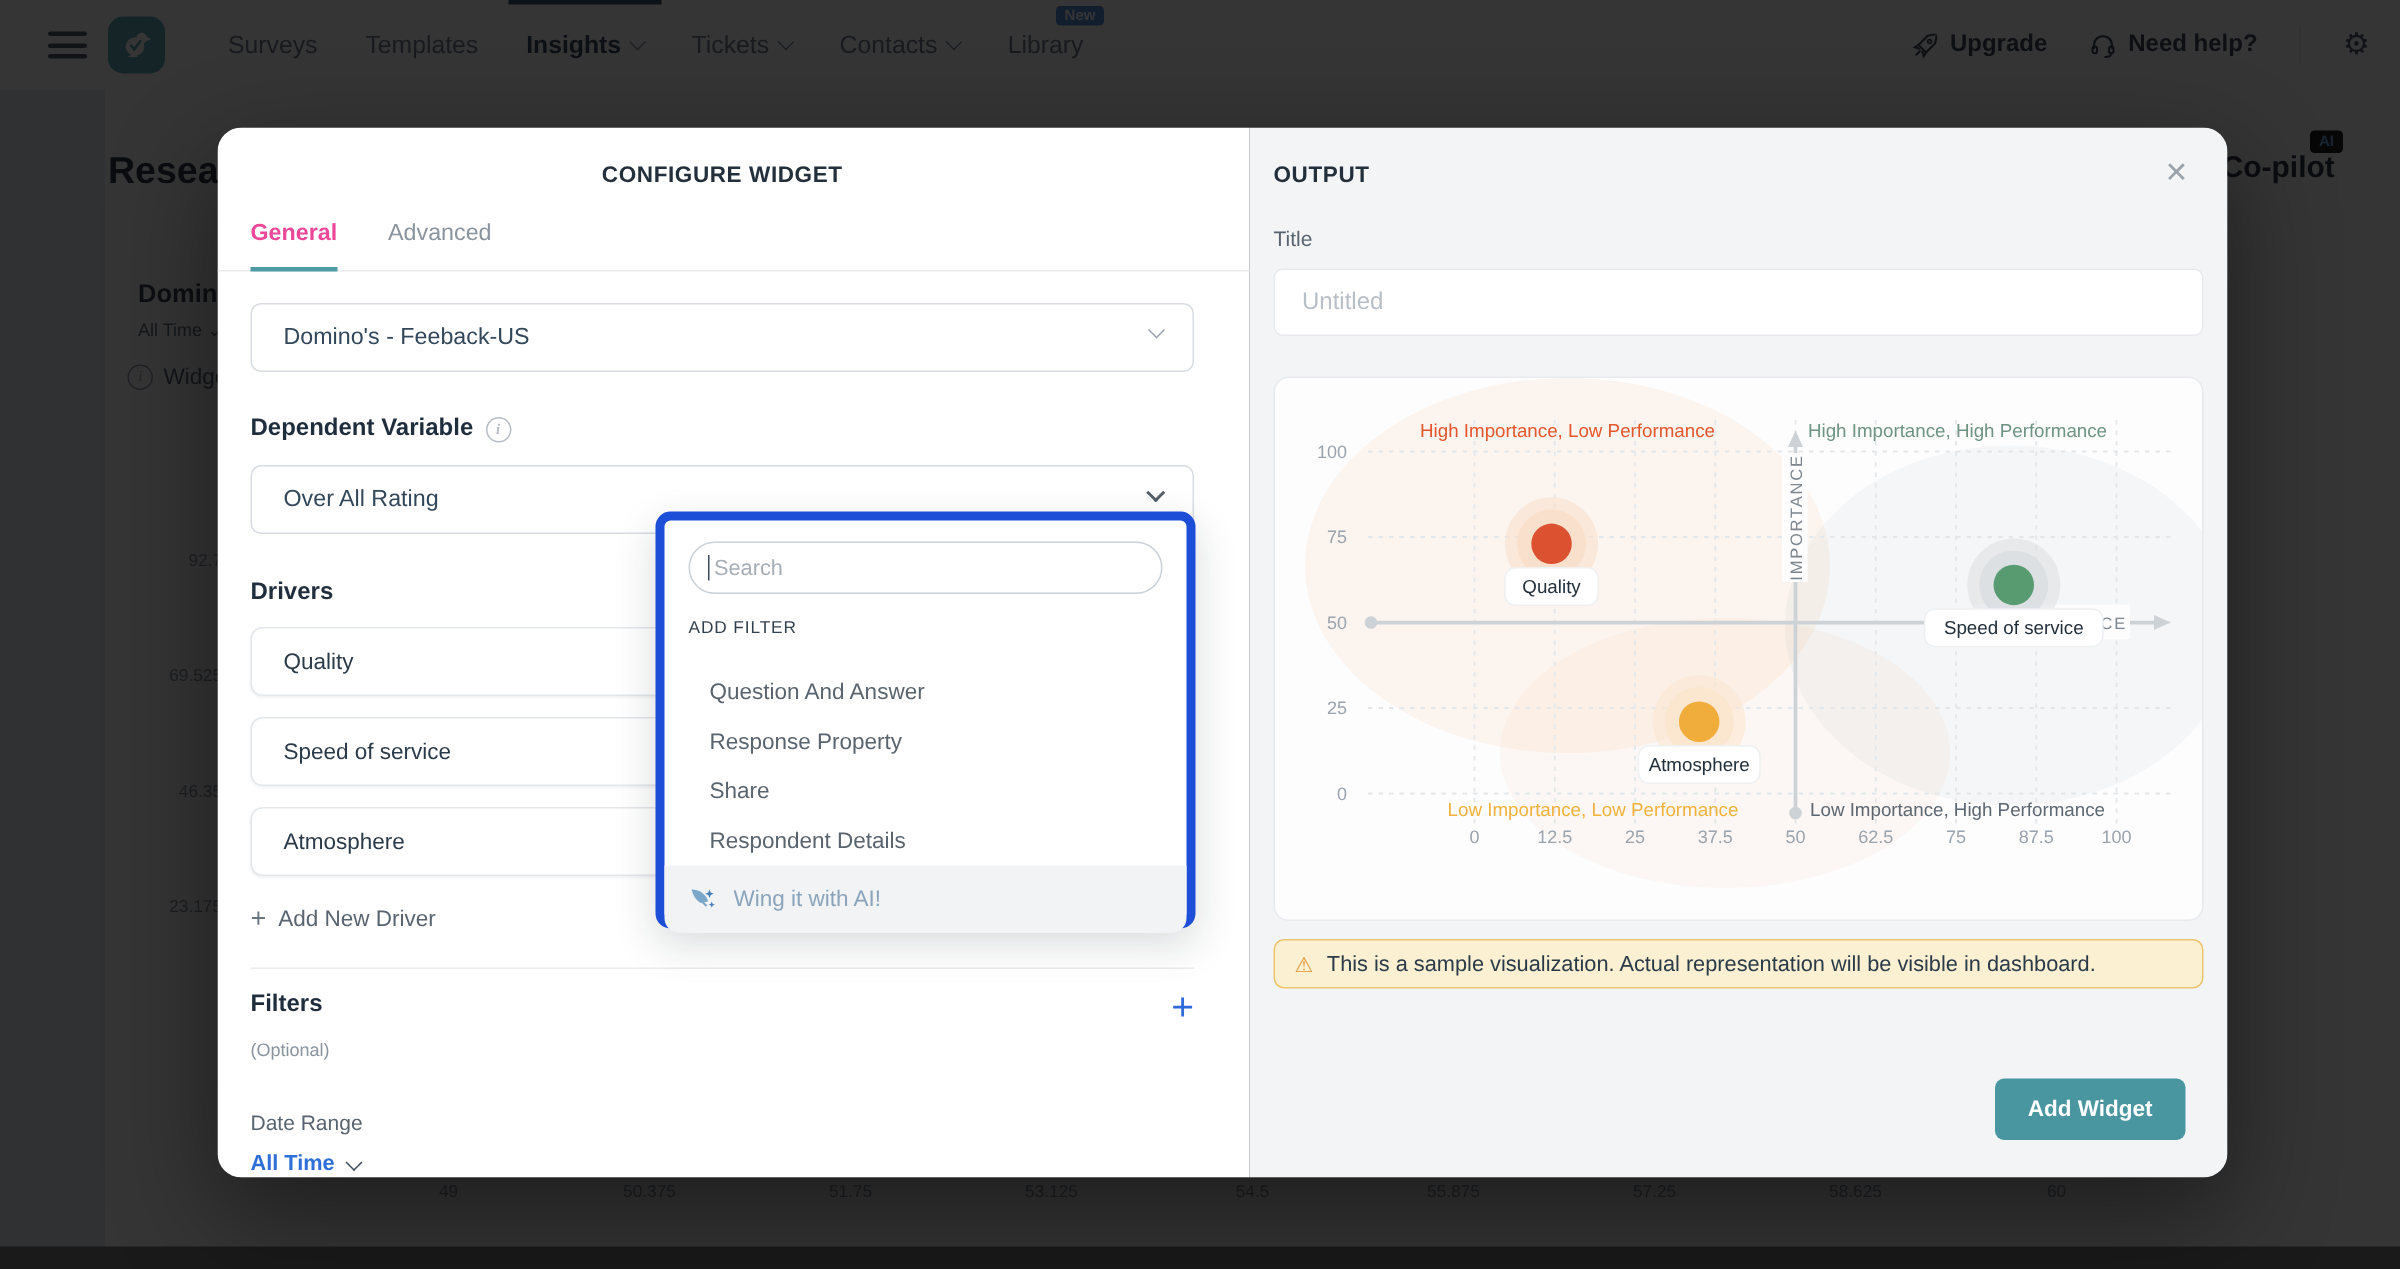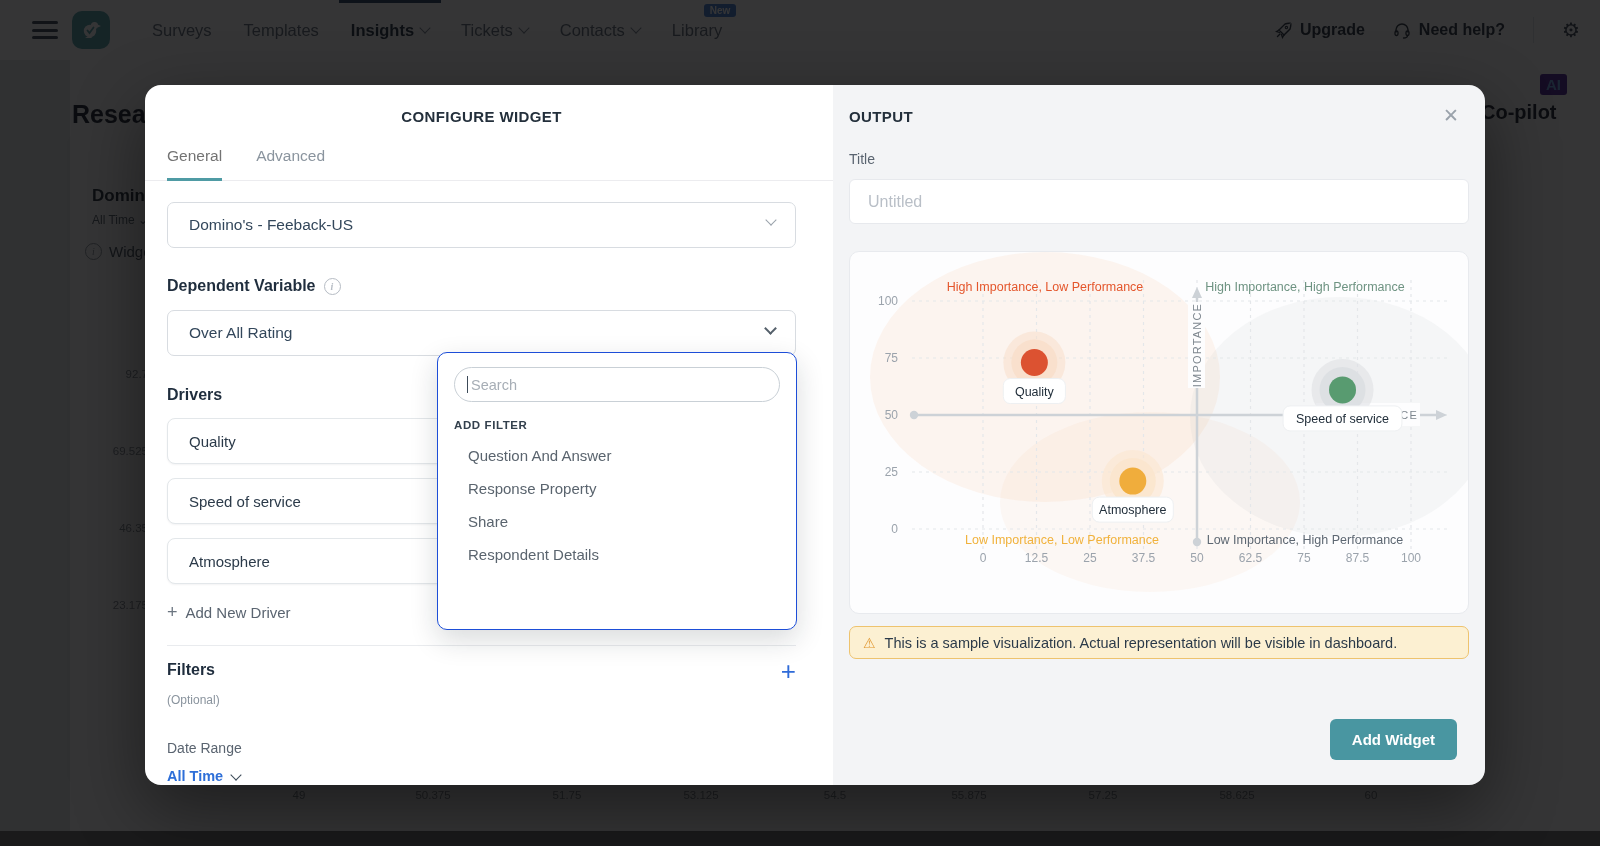--- a/index.html
+++ b/index.html
@@ -26,57 +26,57 @@
   .bg-leftstrip{position:absolute;left:0;top:60px;bottom:0;width:70px;background:#e4e6e9;}
   .bg-footer{position:absolute;left:0;bottom:0;right:0;height:15px;background:#6a6a6a;}
   .bg-title{position:absolute;left:72px;top:100px;font-size:25px;font-weight:bold;color:#16202c;}
   .bg-card-title{position:absolute;left:92px;top:186px;font-size:17px;font-weight:bold;color:#1d2935;}
   .bg-card-filter{position:absolute;left:92px;top:213px;font-size:12px;color:#51holder5d68;color:#515d68;}
   .bg-card-widget{position:absolute;left:85px;top:243px;font-size:15px;color:#44505c;display:flex;align-items:center;gap:7px;}
   .info-circ{display:inline-flex;align-items:center;justify-content:center;width:15px;height:15px;border-radius:50%;border:1.3px solid #8a939c;color:#8a939c;font-size:10px;font-style:italic;font-family:"Liberation Serif",serif;}
   .bg-ynum{position:absolute;left:58px;width:90px;text-align:right;font-size:11.5px;color:#7d858d;}
   .bg-xnum{position:absolute;top:789px;font-size:11.5px;color:#7d858d;transform:translateX(-50%);}
   .bg-copilot{position:absolute;left:1481px;top:101px;font-size:20px;font-weight:bold;color:#16202c;}
-  .bg-ai-badge{position:absolute;left:1540px;top:74px;background:#4c1d95;color:#6aa6e8;font-size:15px;font-weight:bold;padding:2px 6px;border-radius:3px;}
+  .bg-ai-badge{position:absolute;left:1540px;top:87px;background:#000000;color:#6aa6e8;font-size:10px;font-weight:bold;padding:2px 6px;border-radius:3px;}
 
   
   .dim{position:absolute;inset:0;background:rgba(8,9,10,0.82);z-index:5;}
 
   
   .modal{position:absolute;left:145px;top:85px;width:1340px;height:700px;z-index:10;border-radius:16px;display:flex;overflow:hidden;box-shadow:0 24px 70px rgba(0,0,0,.45);}
   .pane-left{position:relative;width:688px;background:#fff;box-sizing:border-box;padding:23px 37px 0 22px;}
   .pane-right{position:relative;width:652px;background:#f3f4f6;box-sizing:border-box;padding:23px 16px 0 16px;}
 
   .modal-title{font-size:15px;font-weight:bold;letter-spacing:.4px;color:#232f3b;text-align:center;}
   .tabs{display:flex;gap:34px;margin:22px -37px 0 -22px;padding:0 37px 0 22px;border-bottom:1px solid #ececef;}
   .tab{font-size:15.5px;color:#8a949e;padding-bottom:13px;cursor:pointer;}
-  .tab.active{color:#737373;font-weight:normal;border-bottom:3px solid #4f9ba4;margin-bottom:-1px;}
+  .tab.active{color:#ec4899;font-weight:bold;border-bottom:3px solid #4f9ba4;margin-bottom:-1px;}
 
   .select{position:relative;height:44px;border:1px solid #d8dce1;border-radius:7px;background:#fff;display:flex;align-items:center;padding:0 40px 0 21px;font-size:15.5px;color:#33475b;cursor:pointer;margin-top:21px;}
   .select .chev{position:absolute;right:20px;top:17px;border-color:#9aa2ab;}
   .sec-label{margin-top:28px;font-size:16px;font-weight:bold;color:#1f2d3d;display:flex;align-items:center;gap:8px;}
   .driver{height:44px;border:1px solid #e3e7ea;border-radius:8px;background:#fff;display:flex;align-items:center;padding:0 21px;font-size:15px;color:#2b3a49;margin-top:14px;box-shadow:0 1px 2px rgba(16,24,40,.05);cursor:pointer;}
   .add-driver{margin-top:18px;font-size:15px;color:#5a6470;cursor:pointer;display:inline-flex;align-items:center;gap:8px;}
   .add-driver .plus{font-size:18px;color:#6b7580;}
   .lp-divider{margin-top:22px;border-top:1px solid #e9ebee;}
   .filters-row{display:flex;align-items:flex-start;justify-content:space-between;margin-top:15px;}
   .filters-label{font-size:16px;font-weight:bold;color:#1f2d3d;}
   .filters-opt{font-size:12px;color:#8a949e;margin-top:14px;}
   .plus-btn{font-size:26px;font-weight:300;color:#2f6bd8;cursor:pointer;line-height:20px;}
   .daterange-label{margin-top:33px;font-size:14px;color:#5a6470;}
   .alltime{margin-top:12px;display:inline-flex;align-items:center;gap:9px;font-size:14.5px;font-weight:bold;color:#2e6fd8;cursor:pointer;}
   .alltime .chev{border-color:#3c4a58;margin-top:-2px;}
 
   
-  .dropdown{position:absolute;left:292px;top:267px;width:360px;height:278px;background:#fff;border:1px solid #1d4ed8;border-radius:10px;box-shadow:0 10px 28px rgba(20,30,40,.16);z-index:3;display:flex;flex-direction:column;box-sizing:border-box;}
+  .dropdown{position:absolute;left:292px;top:256px;width:360px;height:278px;background:#fff;border:6px solid #1d4ed8;border-radius:10px;box-shadow:0 10px 28px rgba(20,30,40,.16);z-index:3;display:flex;flex-direction:column;box-sizing:border-box;}
   .dd-search-wrap{position:relative;margin:14px 16px 0 16px;}
   .dd-search{width:100%;box-sizing:border-box;height:35px;border:1px solid #c9d0d6;border-radius:18px;padding:0 16px;font-size:14.5px;color:#33475b;outline:none;font-family:inherit;}
   .dd-search::placeholder{color:#a7aeb6;}
   .dd-caret{position:absolute;left:13px;top:9px;width:1px;height:17px;background:#3c4a58;}
-  .dd-sec{margin:17px 16px 4px 16px;font-size:11.5px;font-weight:bold;letter-spacing:.6px;color:#33404d;}
+  .dd-sec{margin:17px 16px 16px 16px;font-size:11.5px;font-weight:normal;letter-spacing:.6px;color:#33404d;}
   .dd-list{margin:4px 0 0 0;}
   .dd-item{padding:8px 16px;font-size:15px;color:#5a646e;cursor:pointer;margin-left:14px;}
   .dd-ai{margin-top:auto;background:#f1f3f5;border-radius:0 0 10px 10px;display:flex;align-items:center;gap:11px;padding:13px 16px;cursor:pointer;}
   .dd-ai-text{font-size:15px;color:#8ba4bc;}
 
   
   .out-head{display:flex;align-items:flex-start;justify-content:space-between;gap:33px;}
   .out-title{font-size:15px;font-weight:bold;letter-spacing:.4px;color:#232f3b;}
   .close-x{font-size:19px;color:#9aa2ab;cursor:pointer;line-height:16px;margin-right:10px;}
   .title-label{margin-top:26px;font-size:14px;color:#5a6470;}
@@ -254,20 +254,29 @@
           <input class="dd-search" placeholder="Search" style="">
           <div class="dd-caret"></div>
         </div>
         <div class="dd-sec">ADD FILTER</div>
         <div class="dd-list" id="dd-list">
             <div class="dd-item">Question And Answer</div>
             <div class="dd-item">Response Property</div>
             <div class="dd-item">Share</div>
             <div class="dd-item">Respondent Details</div>
           </div>
+        <div class="dd-ai">
+          <svg width="19" height="19" viewBox="0 0 19 19">
+            <path d="M2 3 C7 3 12 6 13 11 L8 12 C5 10 3 7 2 3 Z" fill="#7ba7c9"></path>
+            <path d="M6 8 L12 14" stroke="#7ba7c9" stroke-width="1.4"></path>
+            <path d="M14 3 l0.8 2 2 0.8 -2 0.8 -0.8 2 -0.8 -2 -2 -0.8 2 -0.8 Z" fill="#4a80b8"></path>
+            <path d="M15.5 11 l0.6 1.5 1.5 0.6 -1.5 0.6 -0.6 1.5 -0.6 -1.5 -1.5 -0.6 1.5 -0.6 Z" fill="#4a80b8"></path>
+          </svg>
+          <span class="dd-ai-text">Wing it with AI!</span>
+        </div>
       </div>
     </div>
 
     <div class="pane-right">
       <div class="out-head">
         <div class="out-title">OUTPUT</div>
         <div class="close-x">✕</div>
       </div>
 
       <div class="title-label">Title</div>

